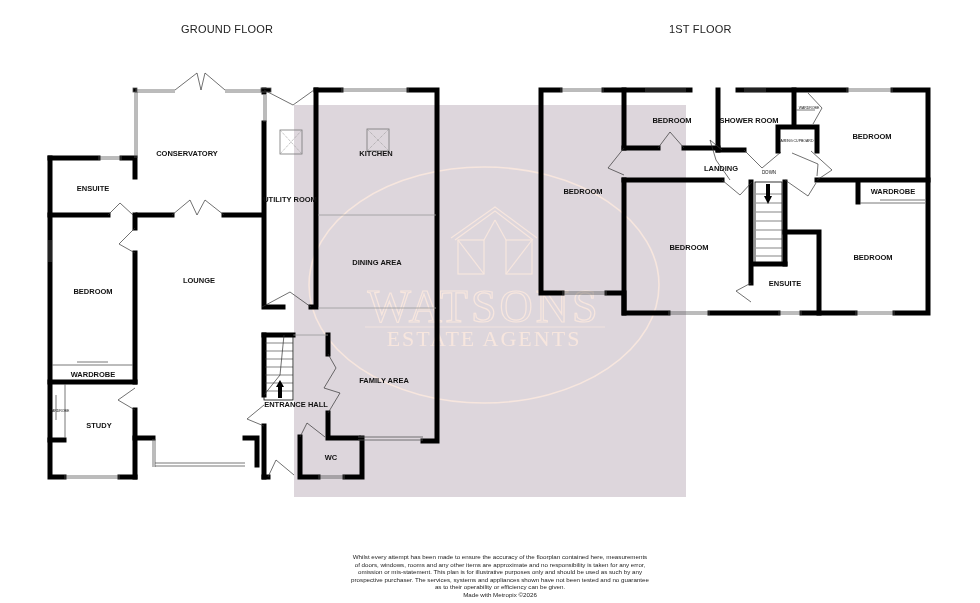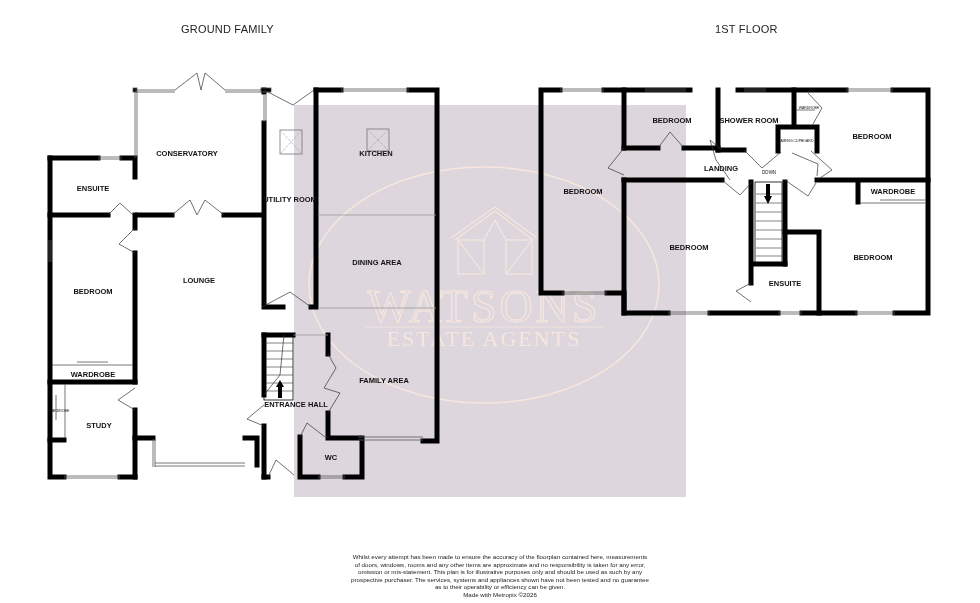--- a/index.html
+++ b/index.html
@@ -8,22 +8,22 @@
     svg { position: absolute; left: 0; top: 0; }
     .room-label { font-family: "Liberation Sans", sans-serif; font-weight: bold; fill: #111; font-size: 7.5px; text-anchor: middle; }
     .tiny-label { font-family: "Liberation Sans", sans-serif; fill: #111; font-size: 3.5px; text-anchor: middle; }
     .disclaimer { position: absolute; left: 300px; top: 553px; width: 400px; text-align: center; font-size: 6.2px; line-height: 7.6px; color: #222; }
     .wm-main { font-family: "Liberation Serif", serif; fill: none; stroke: #f7e6de; stroke-width: 1.2; font-size: 46px; text-anchor: middle; letter-spacing: 3px; }
     .wm-sub { font-family: "Liberation Serif", serif; fill: #f7e6de; font-size: 22px; text-anchor: middle; letter-spacing: 2px; }
   </style>
 </head>
 <body>
 
-<div class="floor-title" style="left:181px; top:23px;">GROUND FAMILY</div>
-<div class="floor-title" style="left:669px; top:23px;margin-left:46px;">1ST FLOOR</div>
+<div class="floor-title" style="left:181px; top:23px;">GROUND FLOOR</div>
+<div class="floor-title" style="left:669px; top:23px;">1ST FLOOR</div>
 
 <svg width="980" height="603" viewBox="0 0 980 603">
 
   <rect x="294" y="105" width="392" height="392" fill="#ddd6dc"></rect>
   <g>
     <ellipse cx="484" cy="285" rx="175" ry="118" fill="none" stroke="#f7e6de" stroke-width="1.6"></ellipse>
 
     <g stroke="#f7e6de" stroke-width="1.2" fill="none">
       <polyline points="451,238 495,207 537,238"></polyline>
       <polyline points="455,240 495,211 533,240"></polyline>

